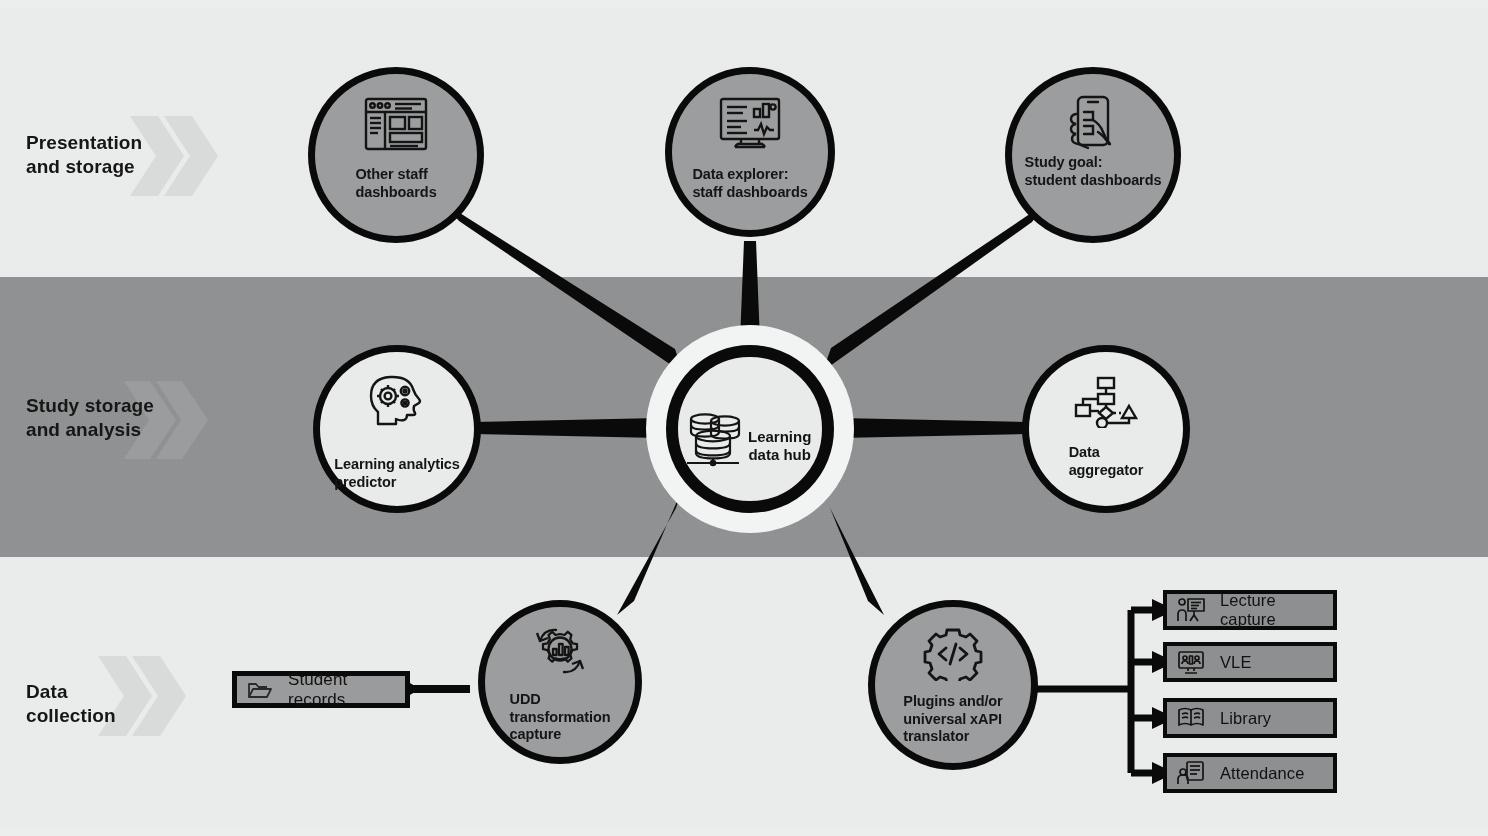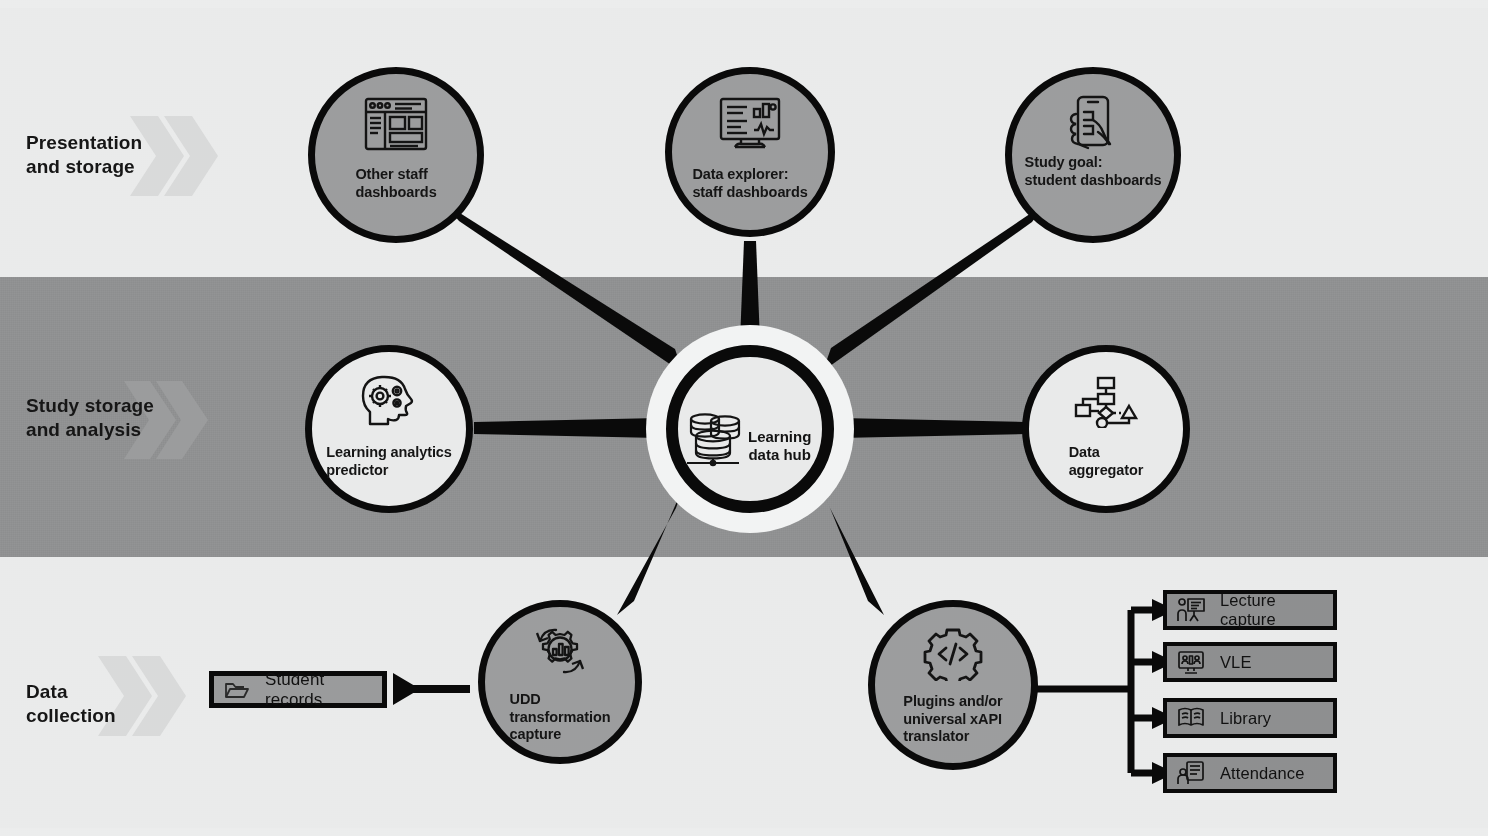--- a/index.html
+++ b/index.html
@@ -204,21 +204,21 @@
         <path d="M24 18 h9 v8 h-9 M24 32 h9 v8 h-9"></path>
         <path d="M16 20 q-5 1 -5 5 q0 4 5 5 q-5 1 -5 5 q0 4 5 5 q-4 1 -4 5 q0 4 6 5 l10 4"></path>
         <path d="M33 26 q7 4 10 12 q2 6 7 12"></path>
         <path d="M38 38 q6 4 11 12"></path>
       </g>
     </svg>
     <span class="cap" style="margin-top:0;">Study goal:
 student dashboards</span>
   </div>
 
-  <div class="node node-light" style="left:305px;top:345px;width:168px;height:168px;padding-top:22px;">
+  <div class="node node-light" style="left:313px;top:345px;width:168px;height:168px;padding-top:22px;gap:12px;">
     <svg class="ico" width="66" height="56" viewBox="0 0 66 56">
       <g fill="none" stroke="#141414" stroke-width="2.4" stroke-linejoin="round">
         <path d="M14 50 V38 q-7 -6 -7 -16 q0 -18 19 -19 q19 -1 23 12 q2 6 6 10 q2 2 0 4 l-5 3 q-1 4 1 7 q1 2 -2 2 h-6 q0 4 -3 5 q-4 1 -8 -1 v5 Z"></path>
         <circle cx="24" cy="22" r="8"></circle>
           <circle cx="24" cy="22" r="3.4"></circle>
         <path d="M24 11 v3 M24 30 v3 M13 22 h3 M32 22 h3 M17 15 l2 2 M29 27 l2 2 M31 15 l-2 2 M19 27 l-2 2"></path>
         <circle cx="41" cy="17" r="4.2"></circle>
           <circle cx="41" cy="17" r="1.5"></circle>
         <circle cx="41" cy="29" r="3.6"></circle>
           <circle cx="41" cy="29" r="1.3"></circle>
@@ -298,21 +298,21 @@
         <polyline points="24,21 17,27 24,33" stroke-linecap="round"></polyline>
         <polyline points="38,21 45,27 38,33" stroke-linecap="round"></polyline>
         <line x1="34" y1="17" x2="28" y2="37" stroke-linecap="round"></line>
       </g>
     </svg>
     <span class="cap" style="margin-top:12px;">Plugins and/or
 universal xAPI
 translator</span>
   </div>
 
-  <div class="srcbox" id="student-records" style="left:209px;top:671px;width:178px;height:37px;">
+  <div class="srcbox" id="student-records" style="left:232px;top:671px;width:178px;height:37px;">
     <svg class="ico" width="26" height="20" viewBox="0 0 26 20">
       <g fill="none" stroke="#2a2a2a" stroke-width="1.8" stroke-linejoin="round">
         <path d="M2 17 V4 h7 l2.5 3 H20"></path>
         <path d="M2 17 l4 -8 h18 l-4 8 Z"></path>
       </g>
     </svg>
     <span class="lbl">Student records</span>
   </div>
 
   <div class="srcbox" style="left:1163px;top:590px;width:174px;height:40px;">

